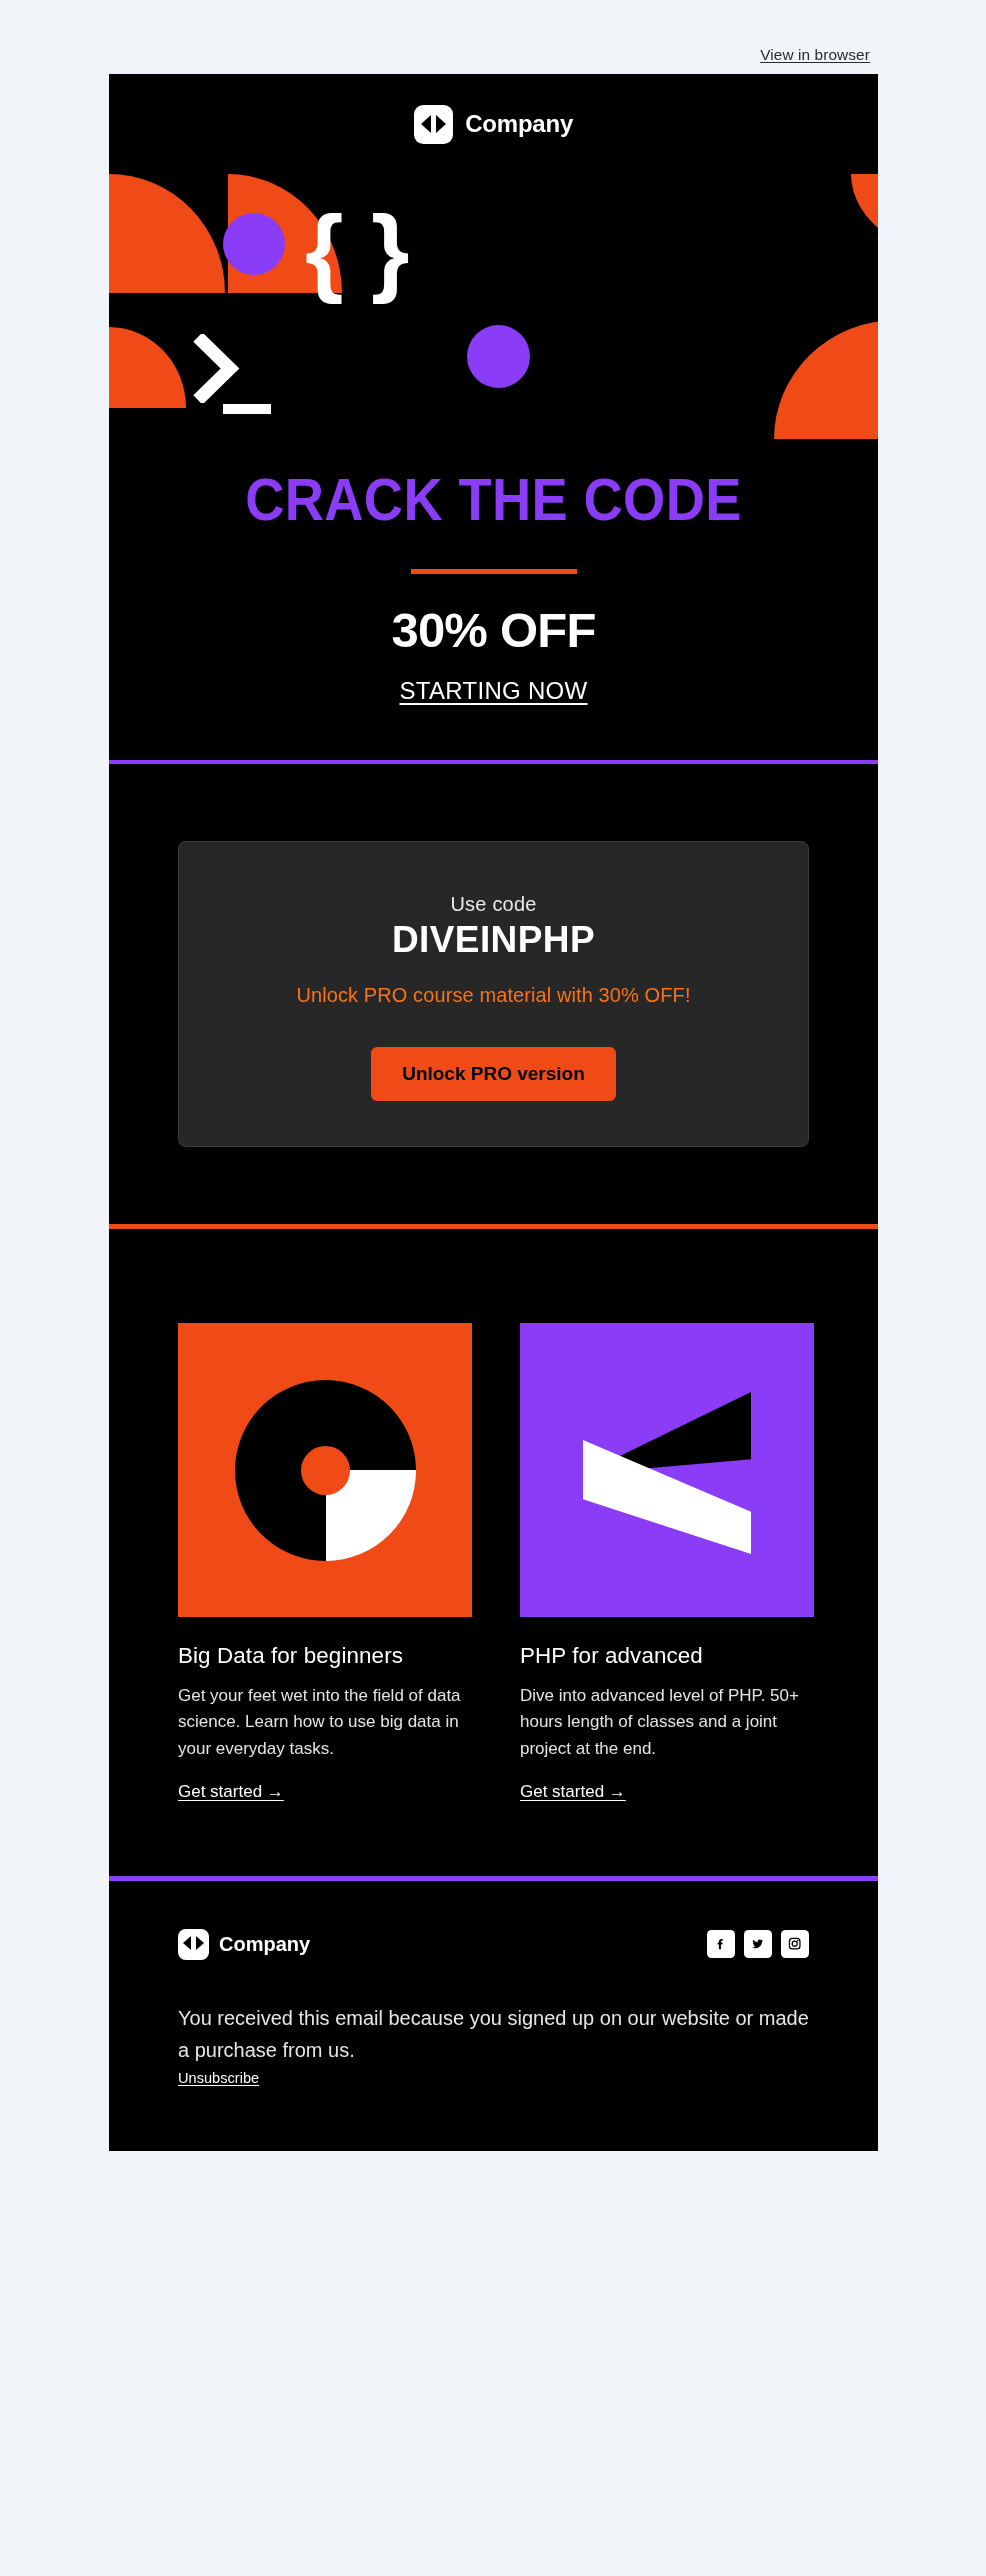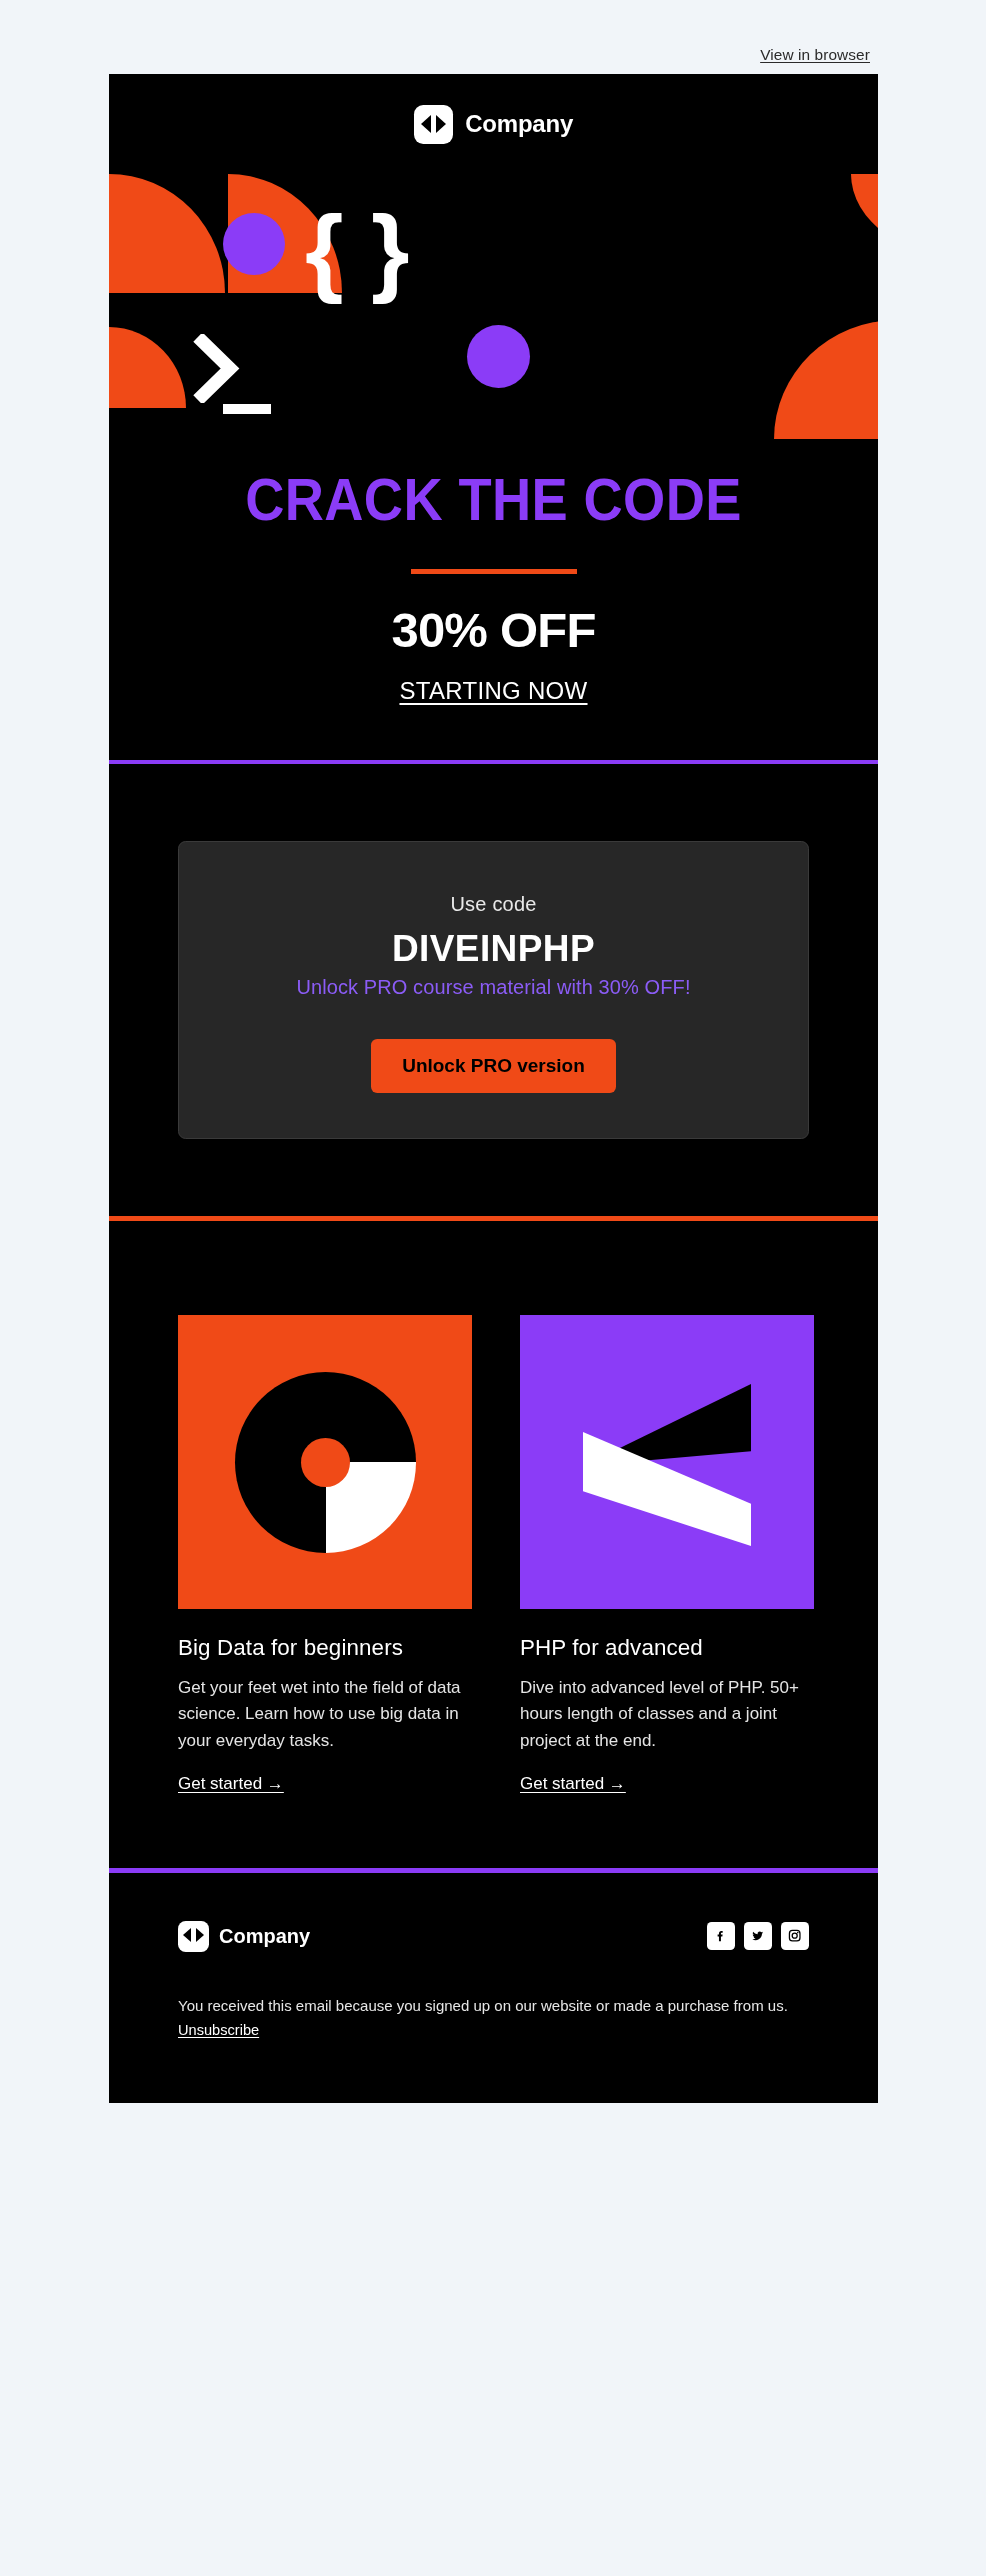--- a/index.html
+++ b/index.html
@@ -171,29 +171,29 @@
     border-radius: 7.7px;
     padding: 51px 31px 45px;
     text-align: center;
   }
   .promo-use {
     color: #e9e9e9;
     font-size: 20px;
     letter-spacing: 0.2px;
   }
   .promo-code {
-    margin-top: 12px;
+    margin-top: 3px;
     color: #ffffff;
     font-size: 37px;
     font-weight: bold;
     letter-spacing: 0.4px;
   }
   .promo-desc {
-    margin-top: 6px;
-    color: #8b5cf6;
+    margin-top: 23px;
+    color: #f97316;
     font-size: 20px;
     letter-spacing: 0.1px;
   }
   .promo-btn {
     display: inline-block;
     margin-top: 40px;
     background: #f04a17;
     color: #000000;
     font-size: 19px;
     font-weight: bold;
@@ -332,21 +332,21 @@
     display: flex;
     align-items: center;
     justify-content: center;
     cursor: pointer;
   }
   .social svg { display: block; }
 
   .footer-legal {
     margin-top: 42px;
     color: #e6e6e6;
-    font-size: 15px;
+    font-size: 20px;
     line-height: 1.6;
     max-width: 717px;
   }
   .footer-unsub {
     display: inline-block;
     margin-top: 4.6px;
     color: #ffffff;
     font-size: 14.6px;
     text-decoration: underline;
     text-underline-offset: 2.3px;

